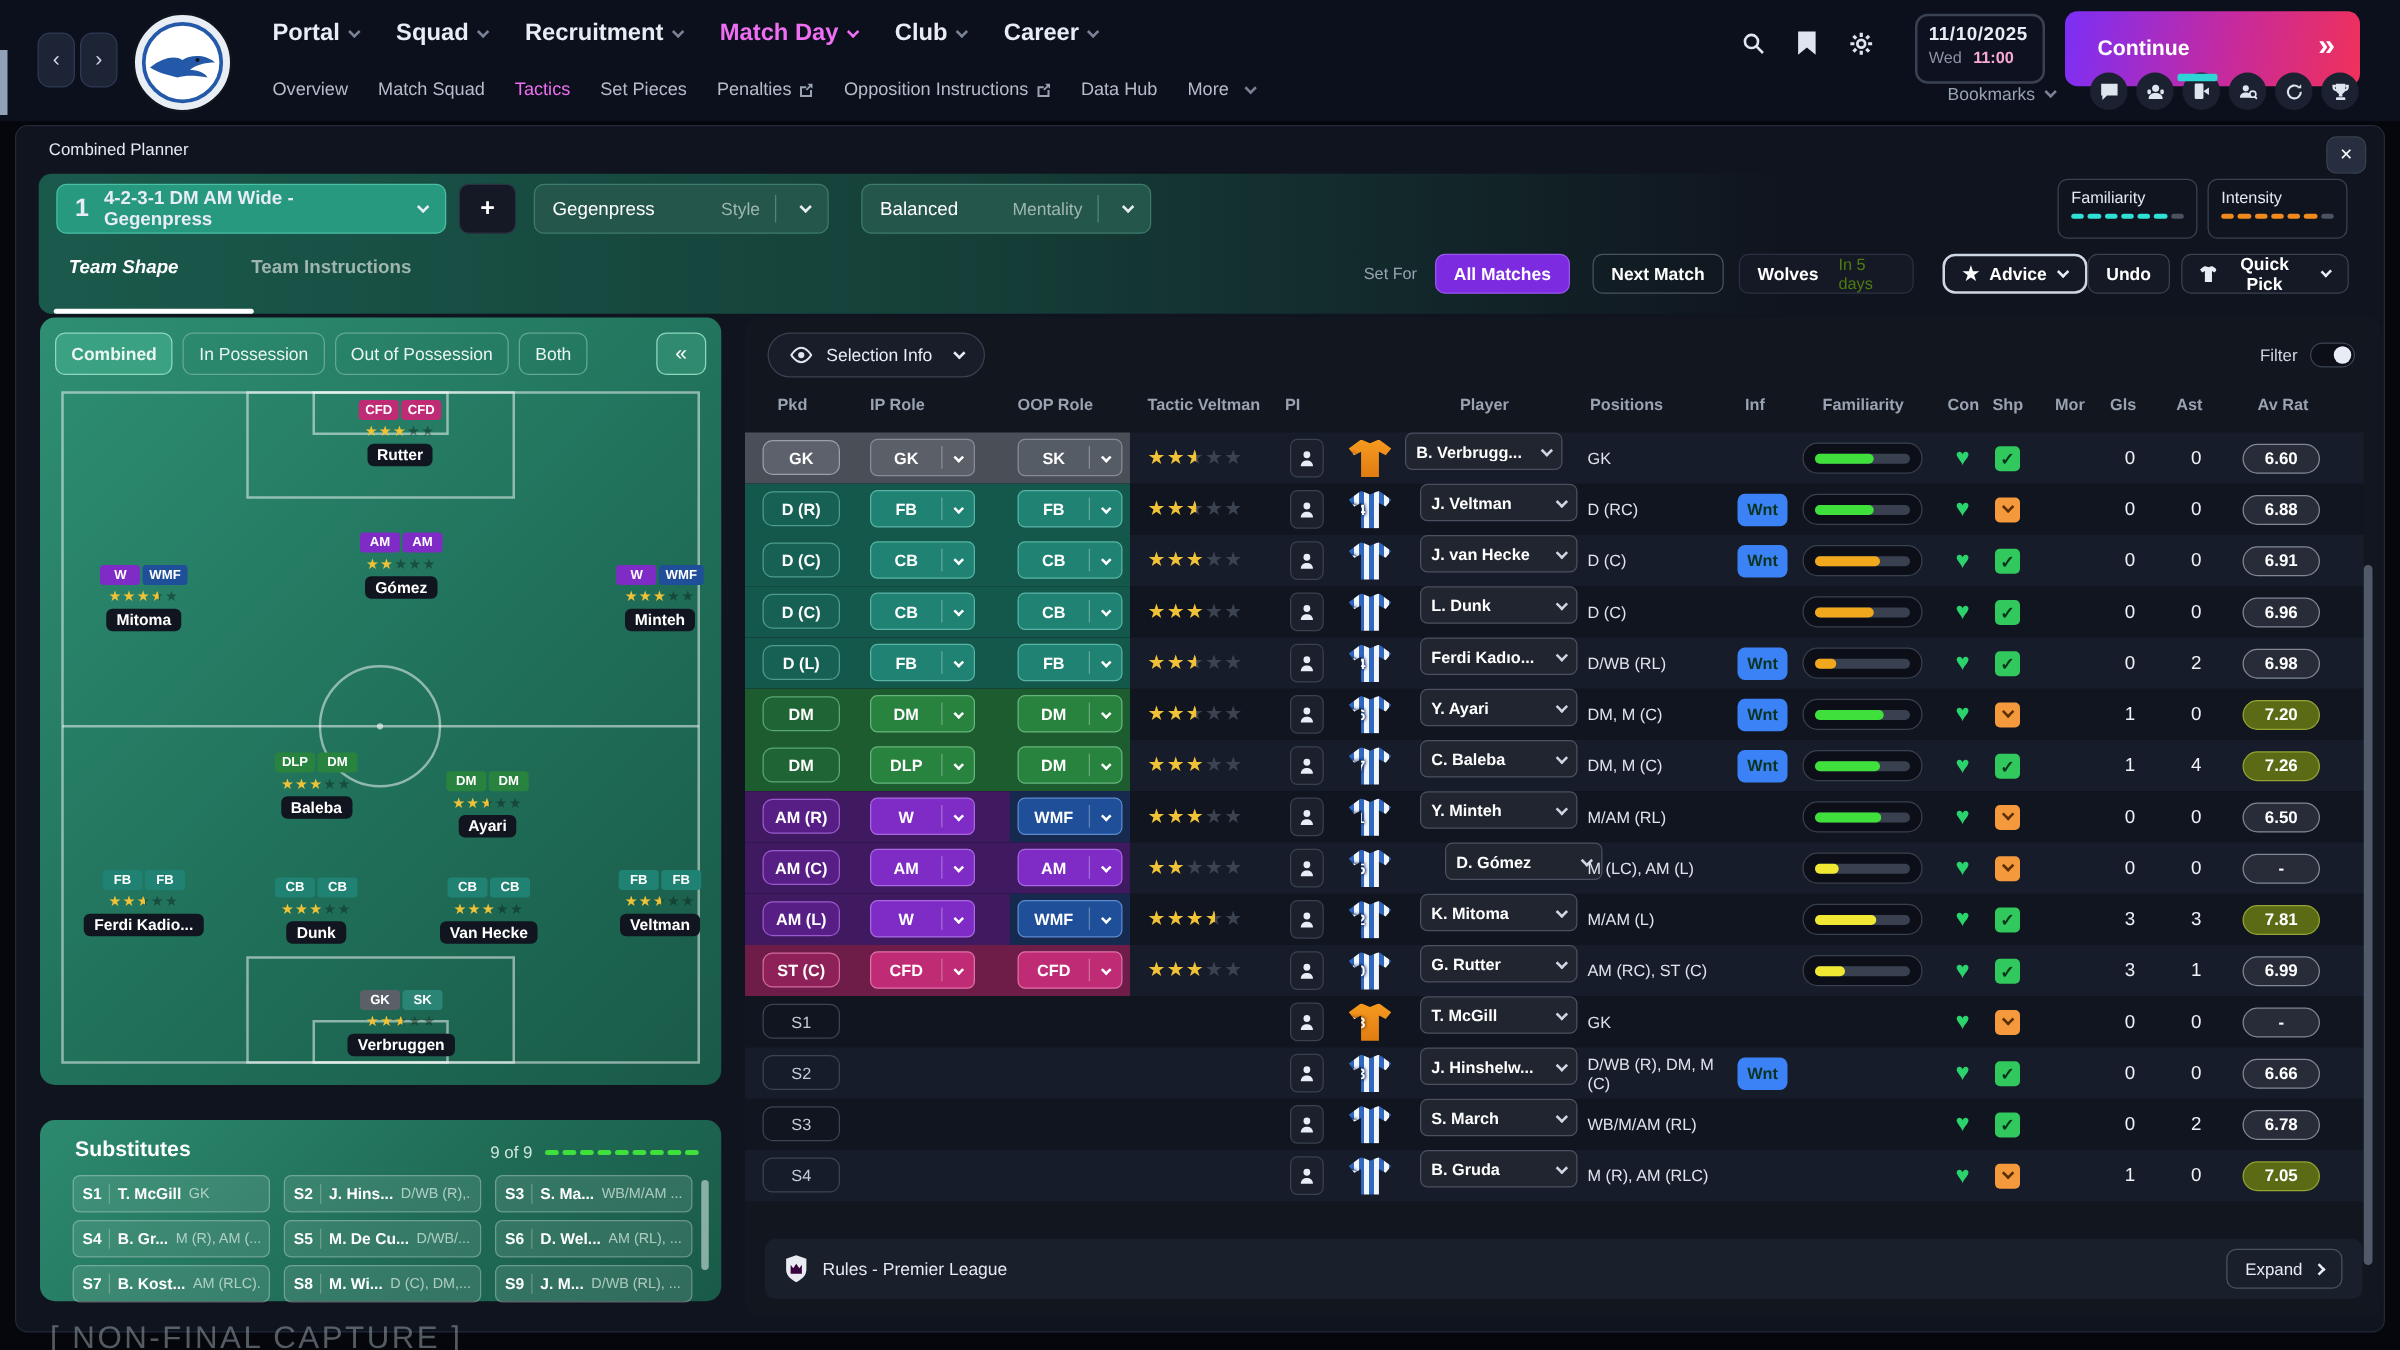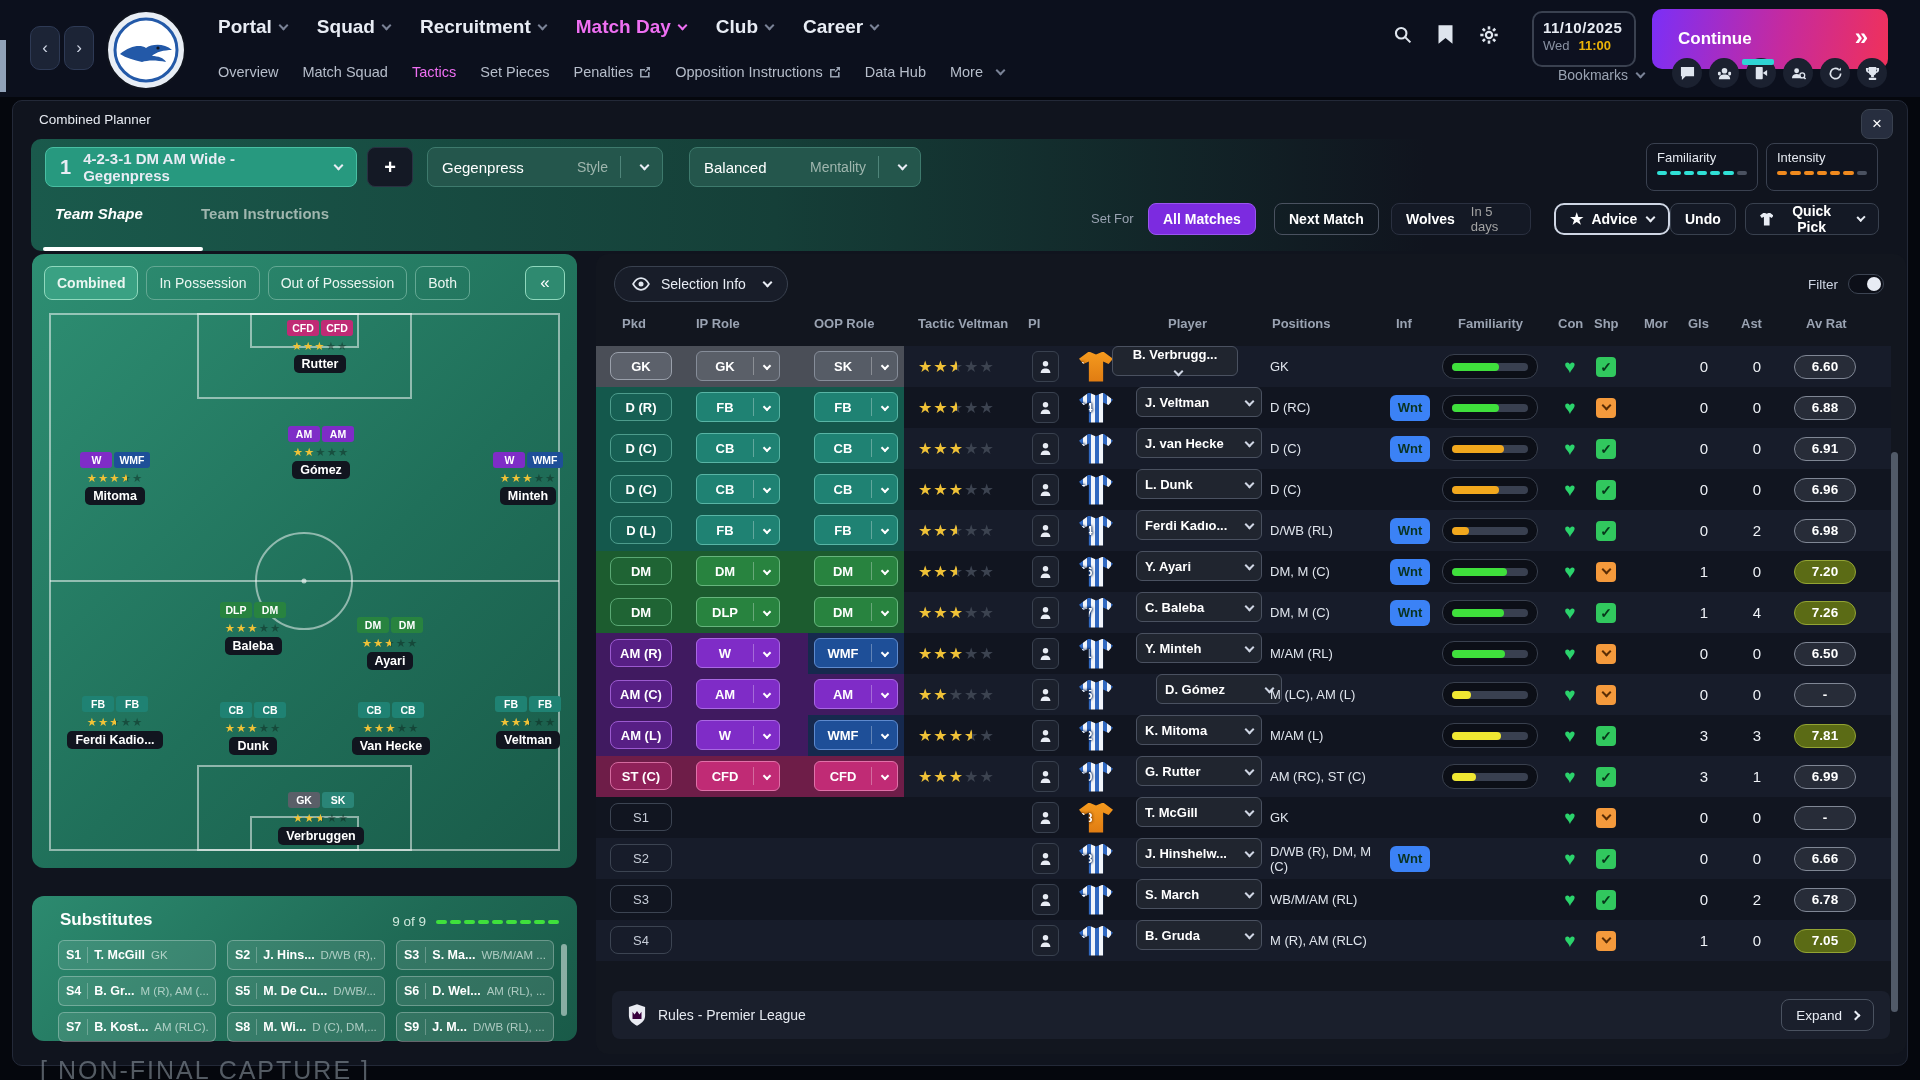--- a/index.html
+++ b/index.html
@@ -13,21 +13,21 @@
   #mainnav{position:absolute;left:218px;top:16px;display:flex;gap:30px;font-weight:bold;font-size:19px;color:#e8ecf4;}
   .nav-item{display:flex;align-items:center;cursor:default;}
   .nav-item.active{color:#ef6ff2;}
   .chev{display:inline-block;width:7px;height:7px;border-right:2px solid #7a8296;border-bottom:2px solid #7a8296;transform:rotate(45deg);margin-left:8px;margin-top:-4px;}
   .chev.lite{border-color:#e8ecf4;}
   .chev.pink{border-color:#ef6ff2;}
   #top-icons{position:absolute;left:1392px;top:24px;display:flex;gap:24px;}
   #datebox{position:absolute;left:1532px;top:11px;width:104px;height:56px;border:2px solid #3a4150;border-radius:10px;background:#0d1120;padding:6px 9px;}
   #datebox .d1{font-size:15px;font-weight:bold;letter-spacing:.5px;}
   #datebox .d2{font-size:13px;color:#8a92a3;margin-top:2px;display:flex;gap:9px;}
-  #datebox .time{color:#eab308;font-weight:bold;}
+  #datebox .time{color:#f9a8d4;font-weight:bold;}
   #continue-btn{position:absolute;left:1652px;top:9px;width:236px;height:60px;border-radius:10px;border:none;background:linear-gradient(100deg,#7b2ff7 0%,#c62a9e 55%,#f0315a 100%);color:#fff;font-size:17px;font-weight:bold;text-align:left;padding-left:26px;}
   #continue-btn .dbl{position:absolute;right:20px;top:14px;font-size:24px;font-weight:bold;}
   #subnav{position:absolute;left:218px;top:64px;display:flex;gap:24px;font-size:14.5px;color:#b6bdca;}
   .sub-item{display:flex;align-items:center;gap:6px;}
   .sub-item.active{color:#ef6ff2;}
   #bookmarks{position:absolute;left:1558px;top:67px;font-size:14px;color:#9aa3b2;display:flex;align-items:center;}
   #subnav-icons{position:absolute;left:1672px;top:58px;display:flex;gap:7px;}
   .cicn{width:30px;height:30px;border-radius:50%;background:#1b2130;display:flex;align-items:center;justify-content:center;position:relative;}
   .cicn .badge{position:absolute;right:2px;top:1px;width:6px;height:6px;background:#2fd4d4;border-radius:2px;}
   
@@ -51,21 +51,21 @@
   
   .tab{position:absolute;top:66px;font-size:15px;font-weight:bold;color:#9fb6ae;}
   .tab.active{color:#fff;}
   #tab-underline{position:absolute;left:12px;bottom:0px;width:160px;height:4px;border-radius:3px;background:#fff;}
   #setfor-lbl{position:absolute;left:1060px;top:72px;font-size:13px;color:#9aa3b2;}
   .pillbtn{position:absolute;top:64px;height:32px;border-radius:8px;display:flex;align-items:center;justify-content:center;font-size:14px;font-weight:bold;color:#fff;padding:0 14px;background:#141925;border:1px solid #2a3040;}
   #btn-allmatches{left:1117px;background:#7c2be0;border:1px solid #9a55ef;}
   #btn-nextmatch{left:1243px;background:transparent;border:1px solid #4a5260;}
   #btn-fixture{left:1360px;width:140px;}
   #btn-fixture .opp{font-weight:bold;}
-  #btn-fixture .whn{color:#a3a3a3;font-weight:normal;margin-left:16px;font-size:13px;}
+  #btn-fixture .whn{color:#4d7c0f;font-weight:normal;margin-left:16px;font-size:13px;}
   #btn-advice{left:1523px;border:2px solid #cfd6e4;border-radius:10px;}
   #btn-advice .st{margin-right:8px;font-size:15px;}
   #btn-undo{left:1639px;border:1px solid #39414f;}
   #btn-quickpick{left:1714px;width:134px;border:1px solid #39414f;gap:8px;}
   .mini-shirt{width:16px;height:13px;background:#e8ecf4;clip-path:polygon(29% 0,50% 10%,71% 0,100% 24%,87% 42%,71% 33%,71% 100%,29% 100%,29% 33%,13% 42%,0 24%);}
   
   #pitch-panel{position:absolute;left:19px;top:153px;width:545px;height:614px;border-radius:12px;background:linear-gradient(135deg,#2e8f73 0%,#20705a 55%,#195a48 100%);}
   #pitch-filters{position:absolute;left:12px;top:12px;display:flex;gap:8px;}
   .pfilter{height:34px;border-radius:8px;border:1px solid #63a893;color:#eaf6f1;font-size:14px;display:flex;align-items:center;padding:0 12px;background:transparent;}
   .pfilter.active{background:#3aa183;border-color:#8fd8bd;font-weight:bold;}
@@ -663,21 +663,21 @@
                   <circle cx="12" cy="8" r="5"></circle>
                   <path d="M3 25c0-6 4.5-8.5 9-8.5s9 2.5 9 8.5z"></path>
                 </svg>
               </span>
             </div>
             <div class="cell" style="left: 480px; width: 40px;">
               <span class="jersey gk">
                 <span class="jnum">1</span>
               </span>
             </div>
-            <div class="cell pdd" style="left: 516px; flex-direction: column;">
+            <div class="cell pdd" style="left: 528px;">
               <span class="nm">B. Verbrugg...</span>
               <span class="chev "></span>
             </div>
             <div class="cell postxt" style="left: 674px; width: 118px;">GK</div>
             <div class="cell" style="left: 846px; width: 100px;">
               <span class="fambox">
                 <span class="famtrack">
                   <span class="famfill" style="display: block; width: 62%; background: rgb(63, 224, 60);"></span>
                 </span>
               </span>

